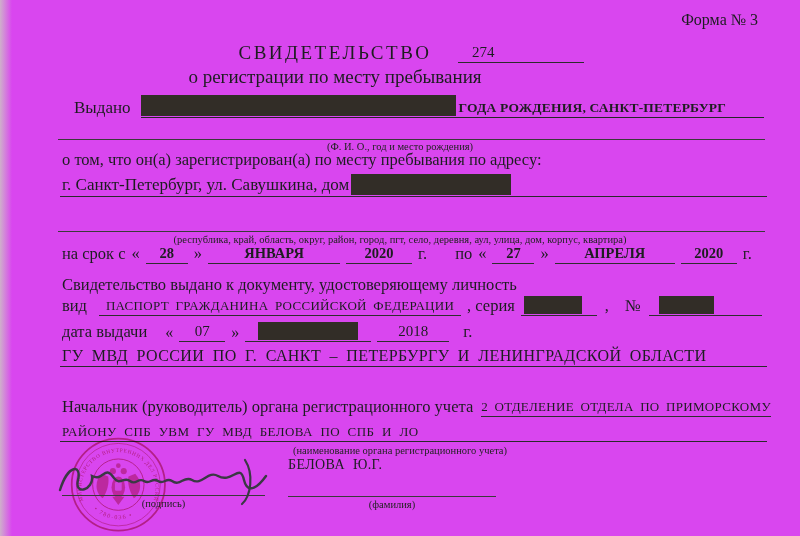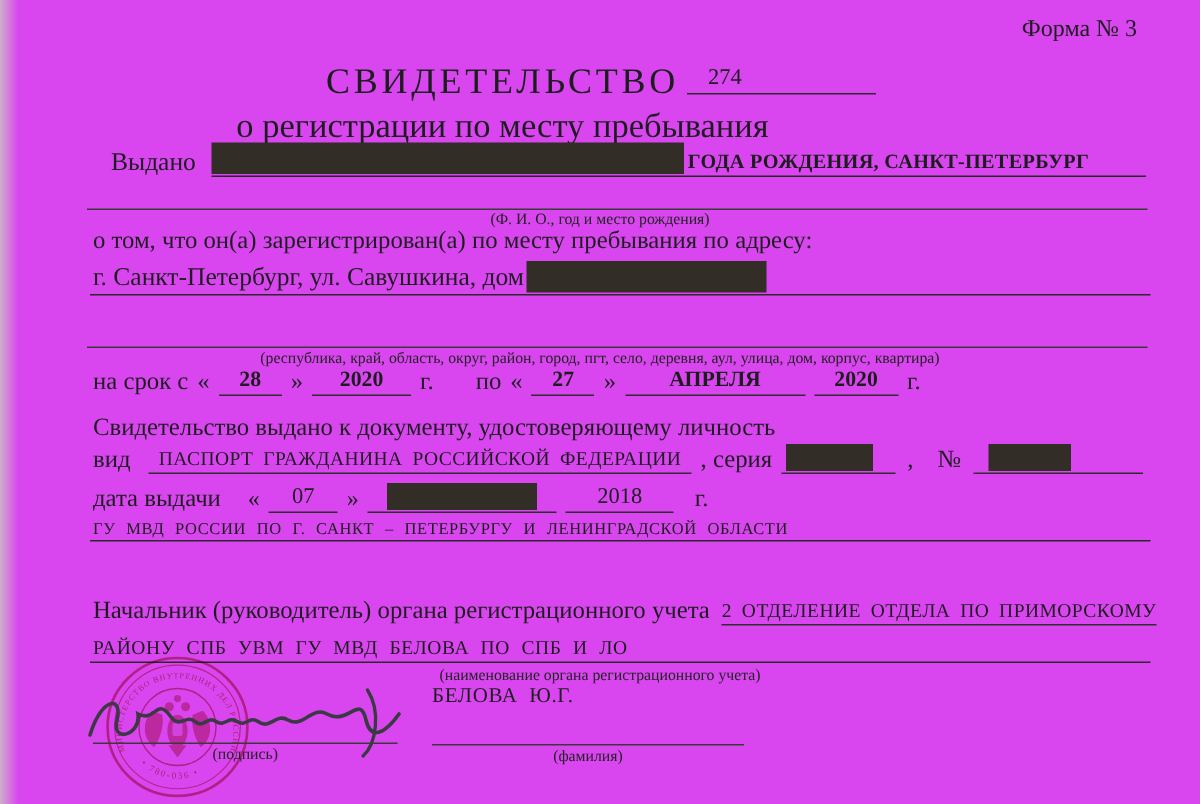--- a/index.html
+++ b/index.html
@@ -9,22 +9,22 @@
     font-family:"Liberation Serif","DejaVu Serif",serif;
     color:#1d1d20;
   }
   .page::before{
     content:"";position:absolute;left:0;top:0;bottom:0;width:12px;
     background:linear-gradient(90deg,#ccc9c2,rgba(247,245,240,0));opacity:.8;pointer-events:none;
   }
   .abs{position:absolute;}
   .form-label{top:11px;right:42px;font-size:16px;}
   .title-wrap{top:42px;left:25px;width:620px;text-align:center;}
-  .title{font-size:24px;letter-spacing:2.5px;}
-  .subtitle{font-size:23px;margin-top:2px;}
+  .title{font-size:19px;letter-spacing:2.5px;}
+  .subtitle{font-size:19px;margin-top:2px;}
   .cert-num{top:44px;left:458px;width:112px;border-bottom:1.4px solid #2c2c2c;font-size:15px;text-align:left;padding:0 0 1px 14px;}
   .rule{border-top:1.4px solid #3a3a3a;height:0;}
   .caption{font-size:10.5px;color:#222;text-align:center;}
   .redact{display:inline-block;background:#322d27;vertical-align:bottom;}
   .row{display:flex;align-items:flex-end;}
   .lbl{font-size:16.5px;white-space:nowrap;}
   .caps{font-size:13px;letter-spacing:.3px;word-spacing:3px;white-space:nowrap;}
   .slot{border-bottom:1.4px solid #2e2e2e;text-align:center;padding-bottom:1px;}
   
   .issued-row{top:95px;left:74px;right:36px;}
@@ -32,21 +32,21 @@
   .issued-suffix{font-size:13.5px;font-weight:bold;letter-spacing:.2px;padding-left:3px;white-space:nowrap;}
   
   .addr-row{top:174px;left:60px;width:705px;border-bottom:1.5px solid #2a2a2a;display:flex;align-items:flex-end;padding:0 0 1px 2px;}
   .addr-prefix{font-size:17px;white-space:nowrap;}
   
   .term-row{top:244px;left:62px;width:700px;gap:6px;font-size:16.5px;}
   .term-val{font-size:14.5px;font-weight:bold;}
   
   .vid-row{top:296px;left:62px;right:38px;}
   .date-row{top:322px;left:62px;width:560px;gap:6px;}
-  .org-line{left:60px;width:705px;border-bottom:1.5px solid #2a2a2a;padding:0 0 1px 2px;font-size:11px;letter-spacing:.4px;word-spacing:4px;white-space:nowrap;}
+  .org-line{left:60px;width:705px;border-bottom:1.5px solid #2a2a2a;padding:0 0 1px 2px;font-size:16px;letter-spacing:.4px;word-spacing:4px;white-space:nowrap;}
   
   .head-row{top:397px;left:62px;right:36px;}
   .head-slot{flex:1;margin-left:8px;}
   
   .sig-line{top:495px;left:62px;width:203px;}
   .sig-cap{top:498px;left:62px;width:203px;}
   .fam-line{top:496px;left:288px;width:208px;}
   .fam-name{top:457px;left:288px;width:208px;font-size:14px;letter-spacing:.4px;word-spacing:4px;}
   .fam-cap{top:499px;left:288px;width:208px;}
   .stamp{top:436px;left:45px;width:148px;height:100px;mix-blend-mode:multiply;opacity:.88;}
@@ -82,20 +82,21 @@
     <span class="redact" style="width:160px;height:21px;margin-left:2px;"></span>
   </div>
   <div class="abs rule" style="top:231px;left:58px;width:707px;"></div>
   <div class="abs caption" style="top:234px;left:0;width:800px;">(республика, край, область, округ, район, город, пгт, село, деревня, аул, улица, дом, корпус, квартира)</div>
 
   <div class="abs row term-row">
     <span class="lbl">на срок с</span>
     <span>«</span>
     <span class="slot term-val" style="width:42px;">28</span>
     <span>»</span>
+    <span class="slot term-val" style="width:132px;">ЯНВАРЯ</span>
     <span class="slot term-val" style="width:66px;">2020</span>
     <span>г.</span>
     <span style="width:16px;"></span>
     <span class="lbl">по</span>
     <span>«</span>
     <span class="slot term-val" style="width:42px;">27</span>
     <span>»</span>
     <span class="slot term-val" style="width:120px;">АПРЕЛЯ</span>
     <span class="slot term-val" style="width:56px;">2020</span>
     <span>г.</span>

